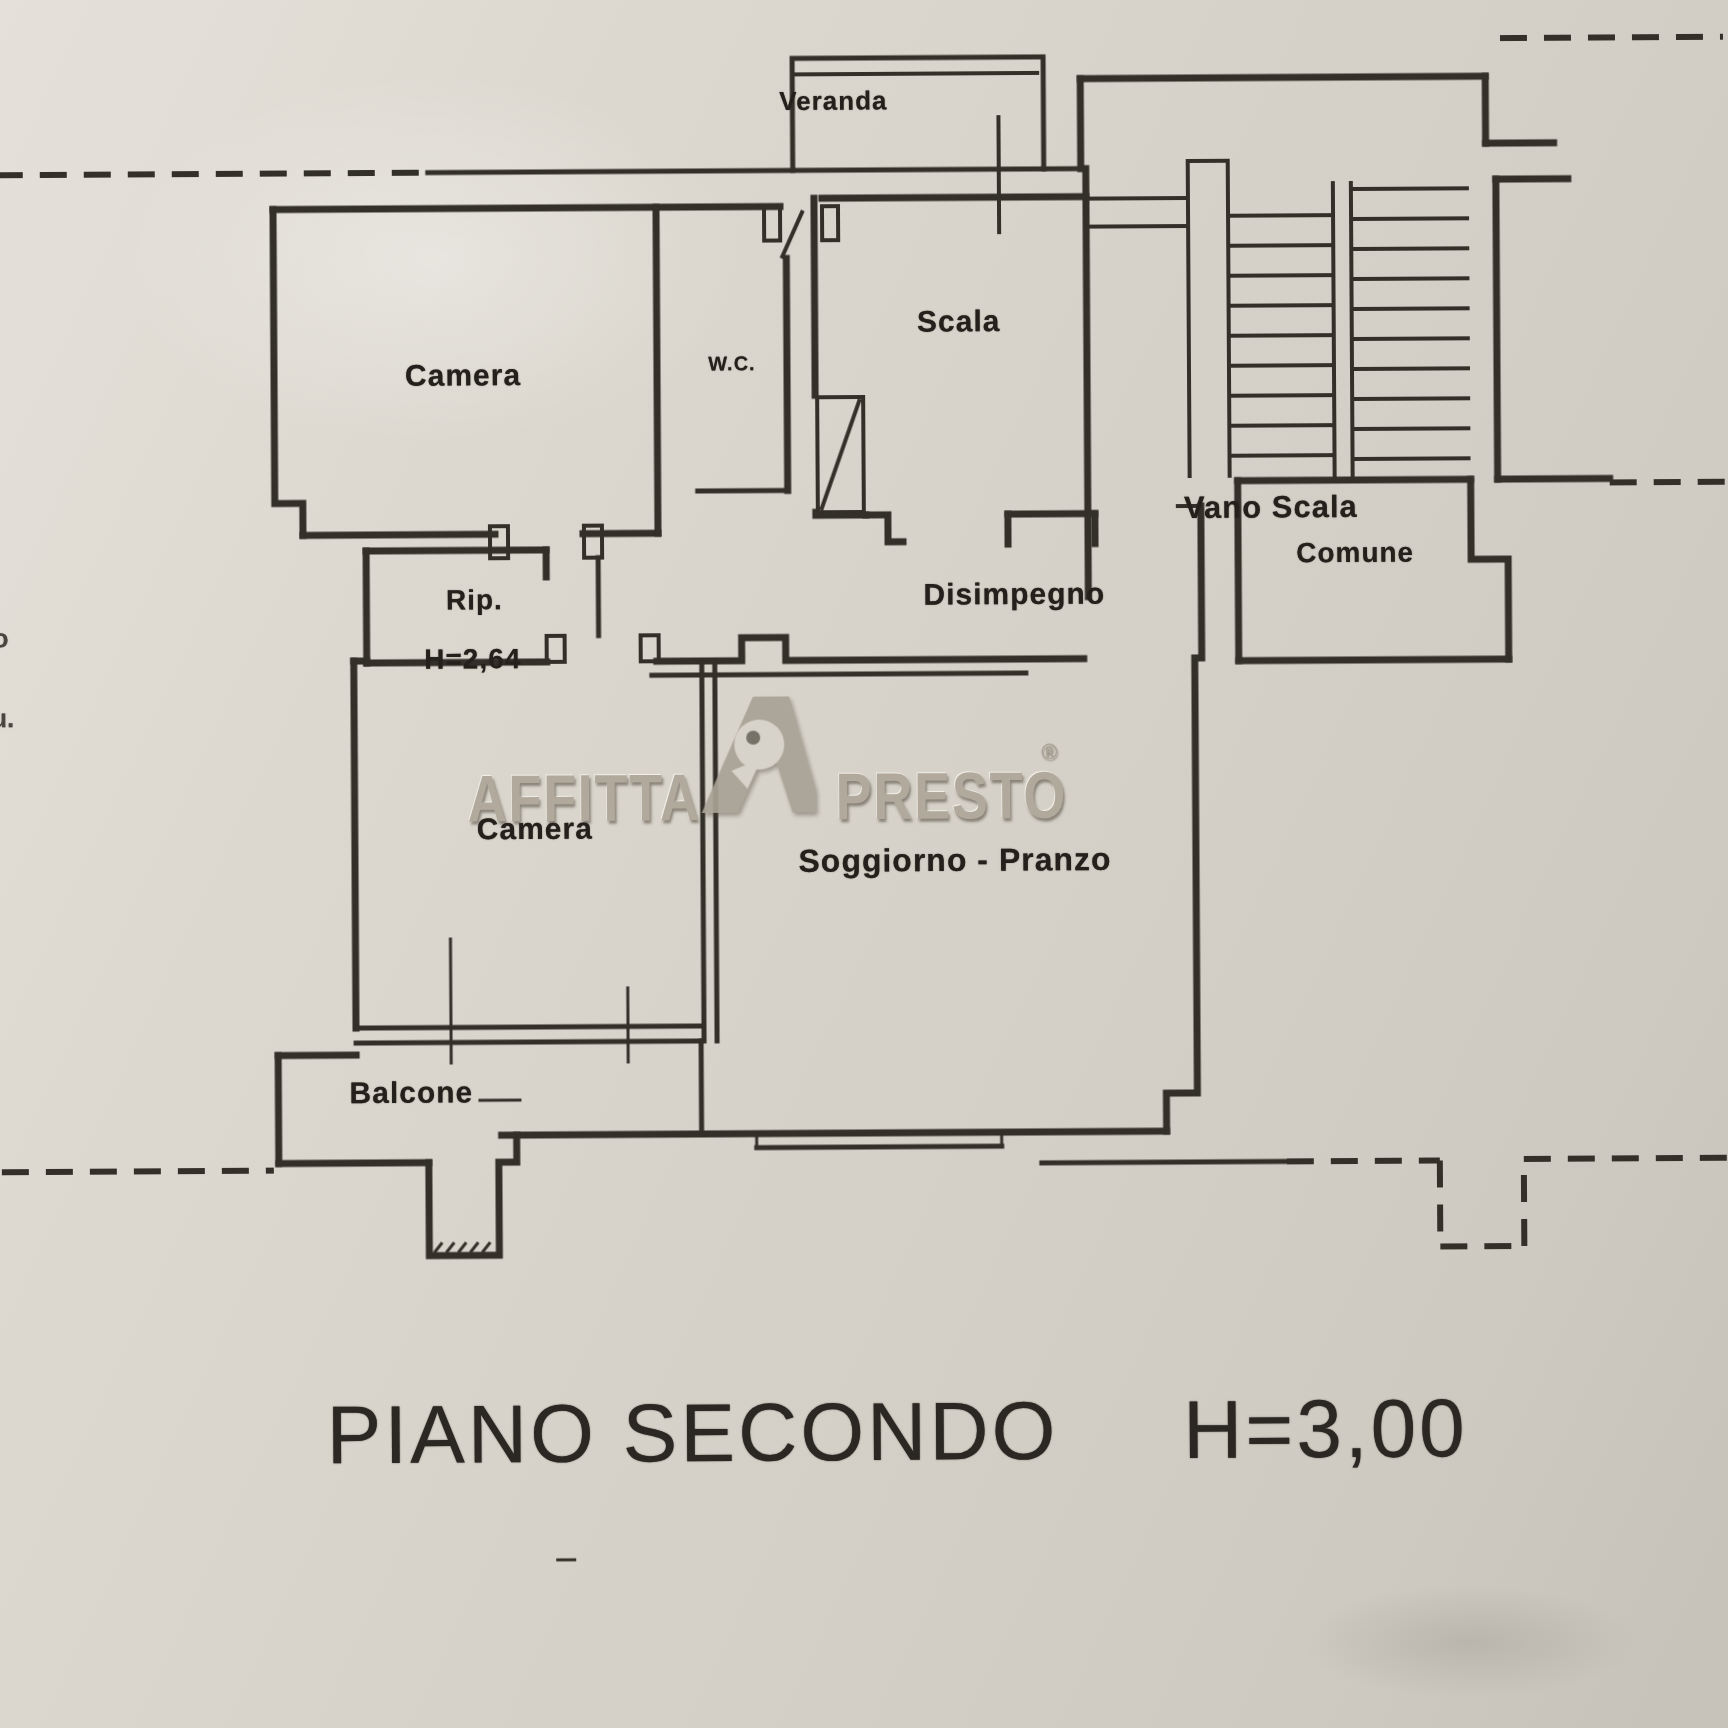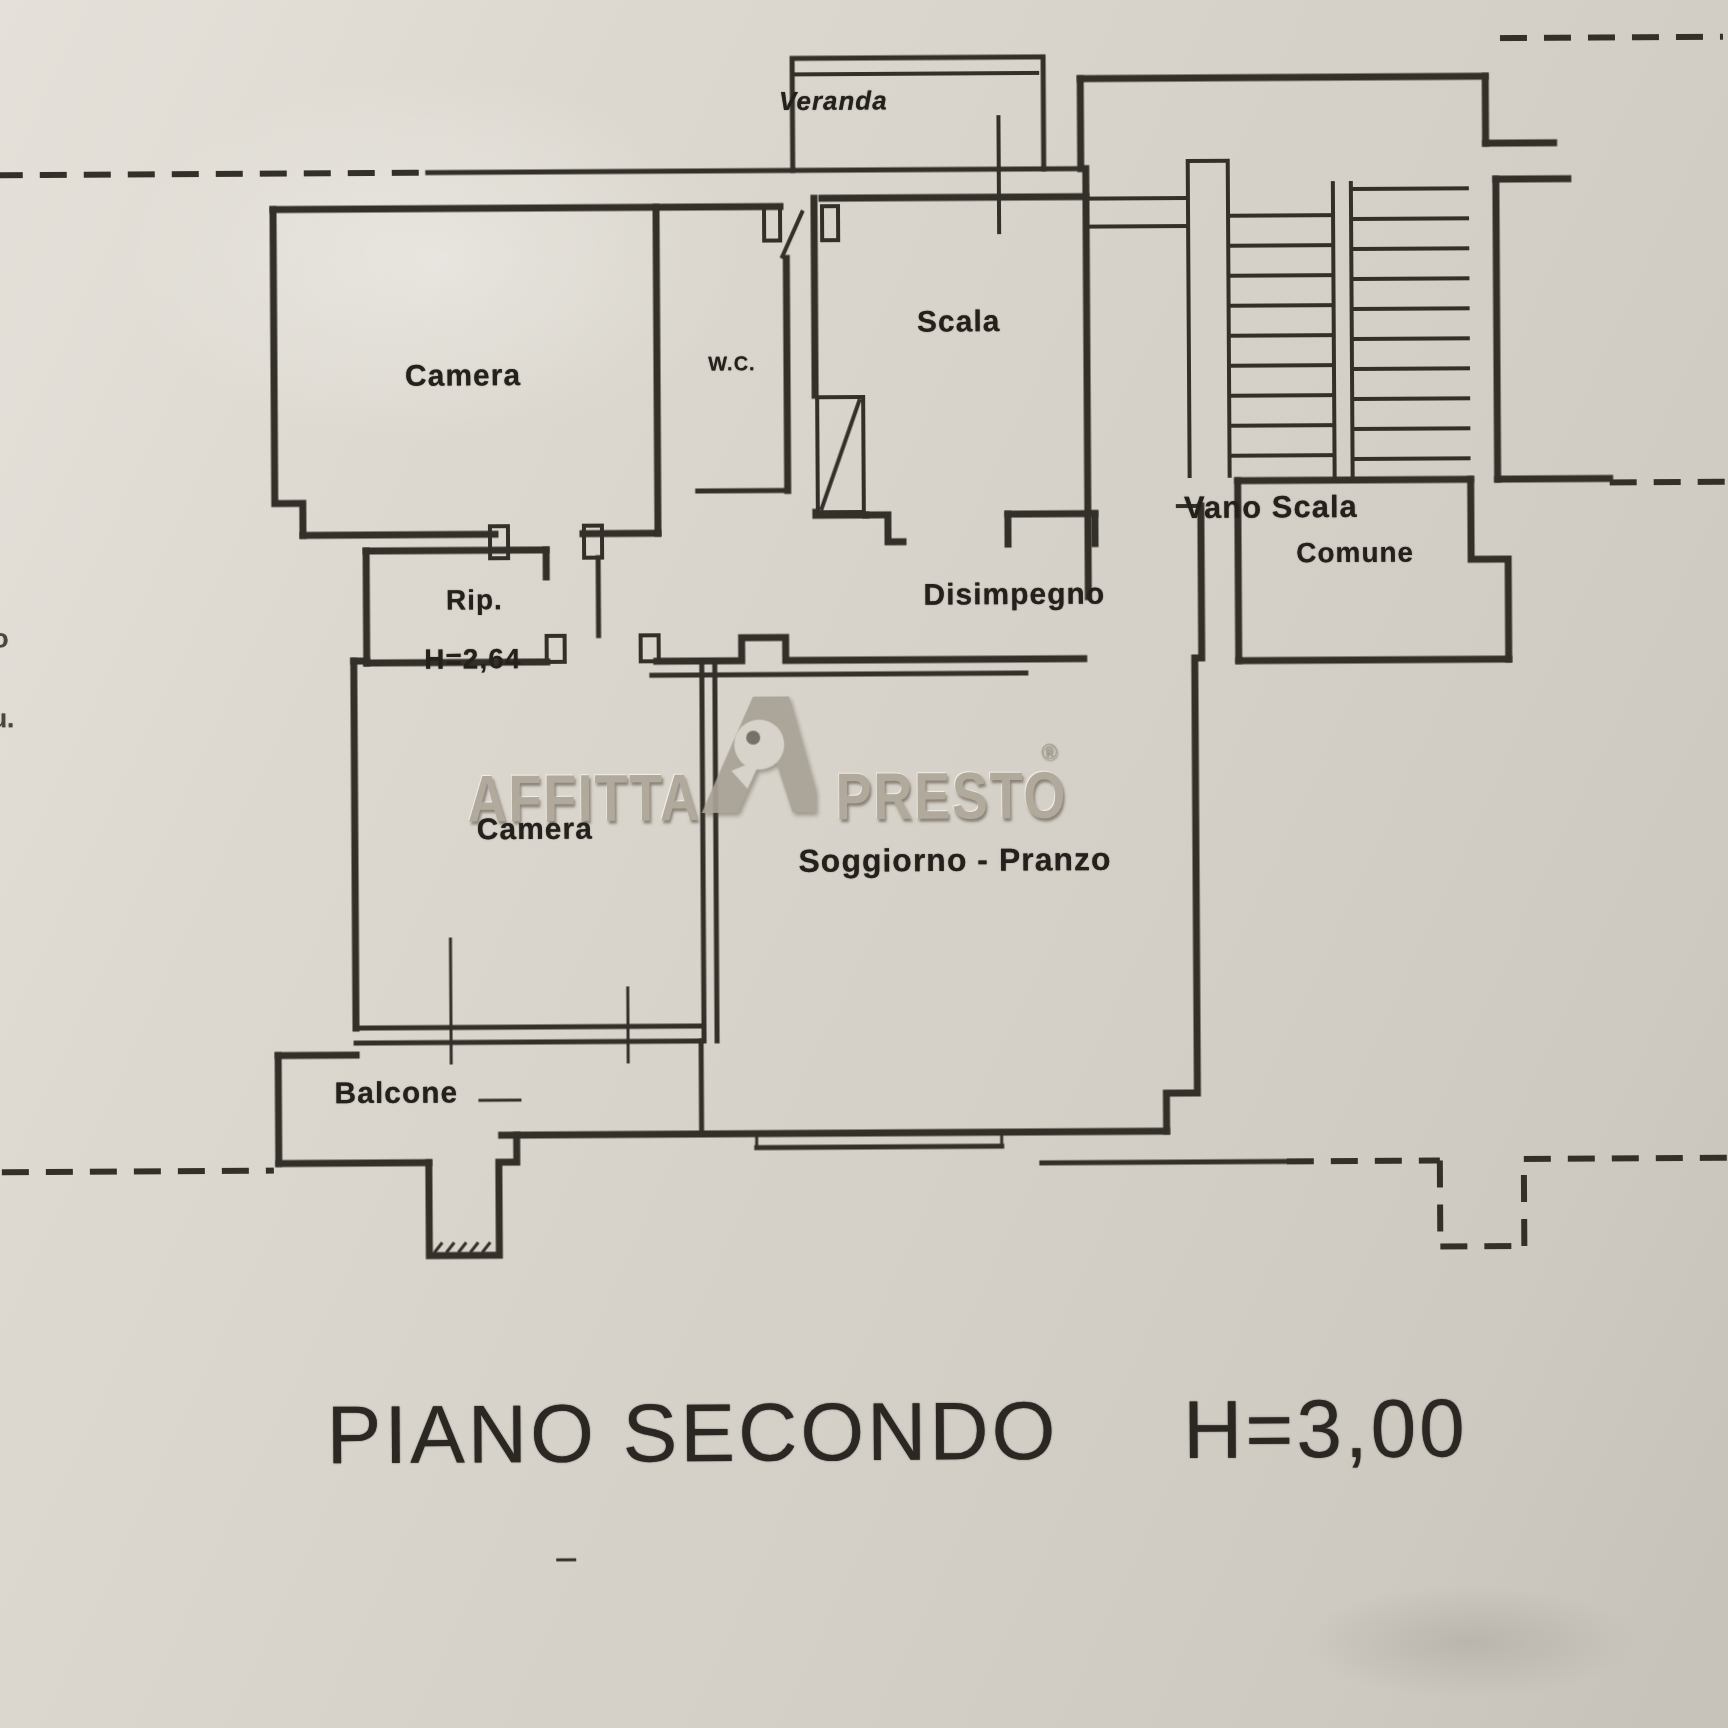--- a/index.html
+++ b/index.html
@@ -159,32 +159,32 @@
     <svg class="wm-logo" style="left:696px;top:692px;" width="120" height="120" viewBox="0 0 120 120">
       <polygon points="58,4 94,4 120,98 120,120 97,120 74,48" fill="#a9a295"></polygon>
       <polygon points="58,4 6,120 42,120 78,42" fill="#a9a295"></polygon>
       <circle cx="64" cy="52" r="25" fill="#d7d3ca"></circle>
       <circle cx="58" cy="45" r="7" fill="#6f6a60"></circle>
       <polygon points="36,78 66,66 52,96" fill="#d7d3ca"></polygon>
     </svg>
     <span class="wm-word" style="left:836px;top:758px;">PRESTO</span>
     <span class="wm-reg" style="left:1042px;top:740px;">®</span>
 
-    <span class="room-label" style="left:838px;top:101px;font-size:26px;font-style:italic;">Veranda</span>
+    <span class="room-label" style="left:838px;top:101px;font-size:26px;">Veranda</span>
     <span class="room-label" style="left:466px;top:373px;font-size:30px;">Camera</span>
     <span class="room-label" style="left:735px;top:363px;font-size:20px;">W.C.</span>
     <span class="room-label" style="left:962px;top:322px;font-size:30px;">Scala</span>
     <span class="room-label" style="left:476px;top:598px;font-size:28px;">Rip.</span>
     <span class="room-label" style="left:474px;top:625px;font-size:28px;margin-top:32px;">H=2,64</span>
     <span class="room-label" style="left:1016px;top:595px;font-size:30px;">Disimpegno</span>
     <span class="room-label" style="left:1273px;top:510px;font-size:31px;">Vano Scala</span>
     <span class="room-label" style="left:1357px;top:556px;font-size:28px;text-align:right;">Comune</span>
     <span class="room-label" style="left:535px;top:827px;font-size:30px;">Camera</span>
     <span class="room-label" style="left:955px;top:861px;font-size:32px;">Soggiorno - Pranzo</span>
-    <span class="room-label" style="left:395px;top:1090px;font-size:30px;">Balcone</span>
+    <span class="room-label" style="left:410px;top:1090px;font-size:30px;">Balcone</span>
 
     <span class="caption" style="left:689px;top:1432px;">PIANO SECONDO</span>
     <span class="caption" style="left:1322px;top:1432px;">H=3,00</span>
 
     <span class="stray" style="left:-6px;top:618px;">o</span>
     <span class="stray" style="left:-8px;top:698px;">u.</span>
   </div>
 </div>
 
 </body></html>

